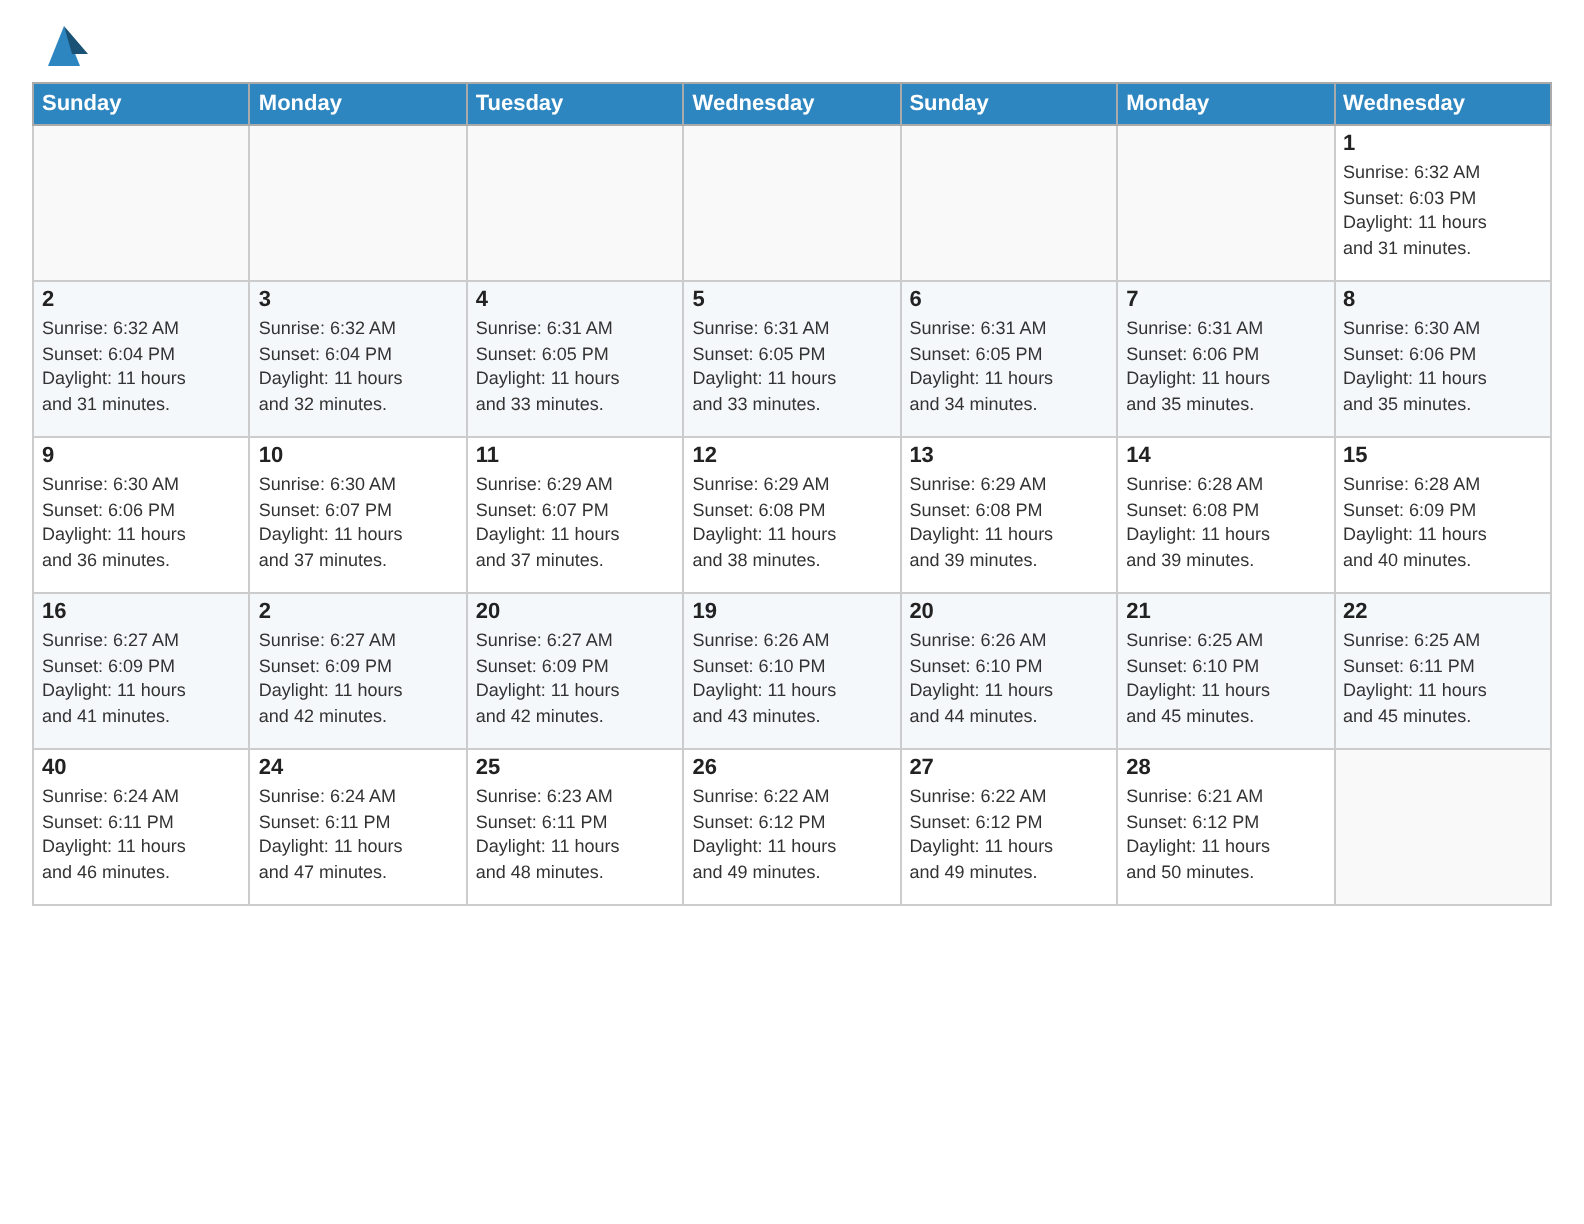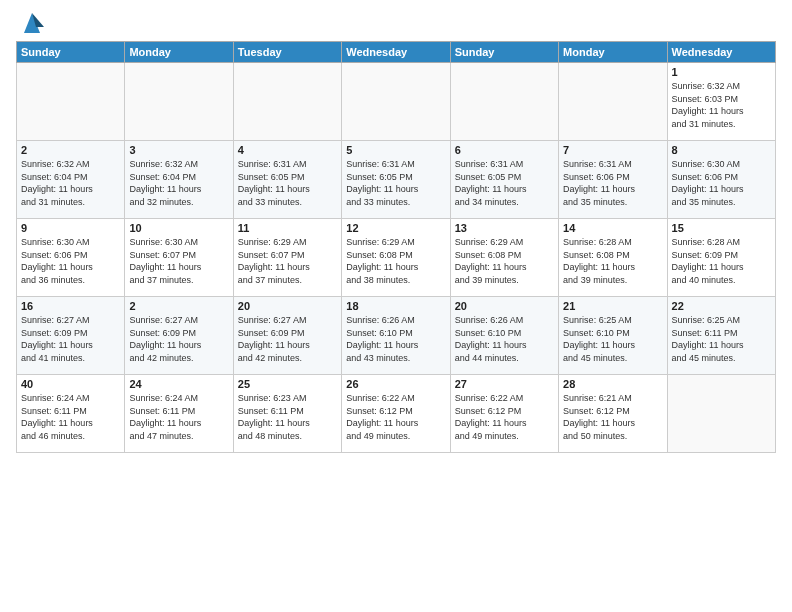--- a/index.html
+++ b/index.html
@@ -260,21 +260,21 @@
 and 42 minutes.</div>
           </td>
           <td>
             <span class="day-num">20</span>
             <div class="day-info" style="white-space: pre-line;">Sunrise: 6:27 AM
 Sunset: 6:09 PM
 Daylight: 11 hours
 and 42 minutes.</div>
           </td>
           <td>
-            <span class="day-num">18</span>
+            <span class="day-num">19</span>
             <div class="day-info" style="white-space: pre-line;">Sunrise: 6:26 AM
 Sunset: 6:10 PM
 Daylight: 11 hours
 and 43 minutes.</div>
           </td>
           <td>
             <span class="day-num">20</span>
             <div class="day-info" style="white-space: pre-line;">Sunrise: 6:26 AM
 Sunset: 6:10 PM
 Daylight: 11 hours

